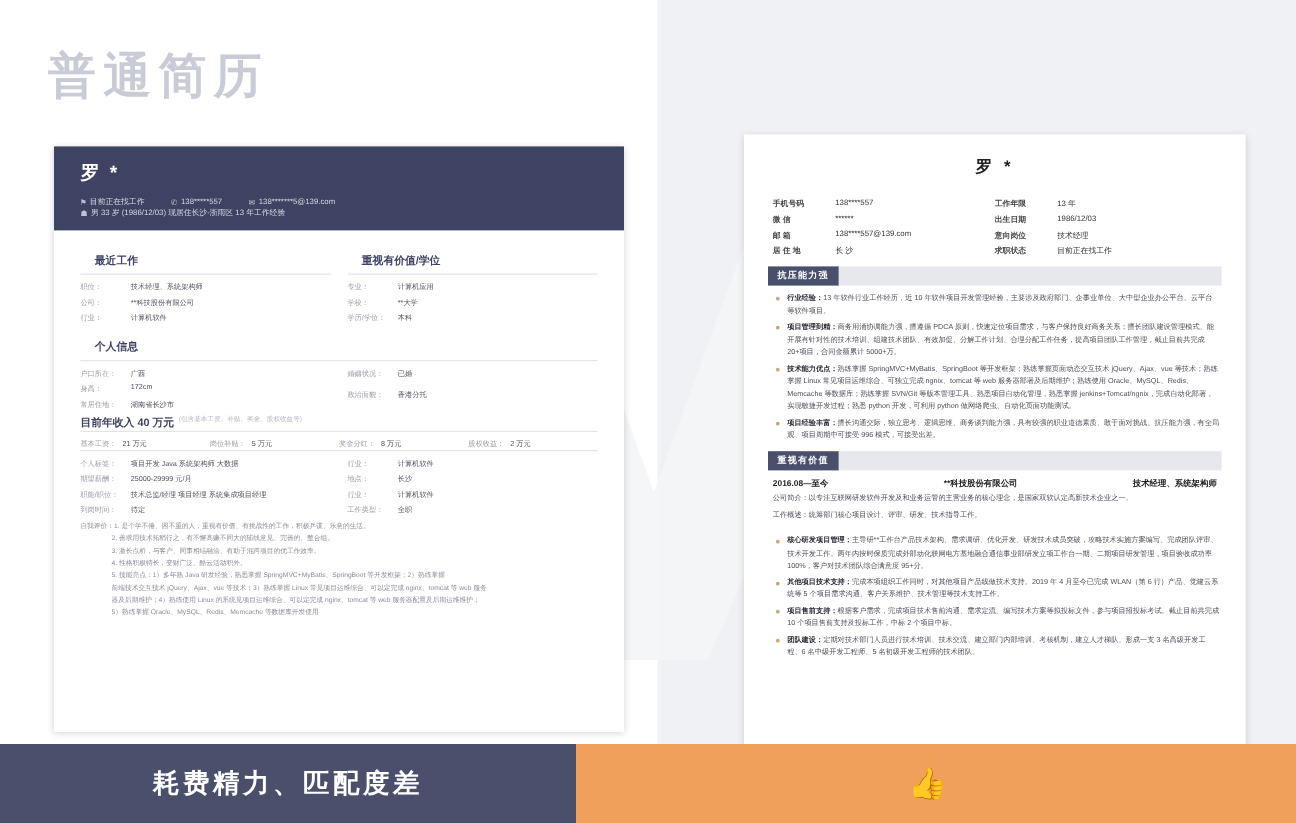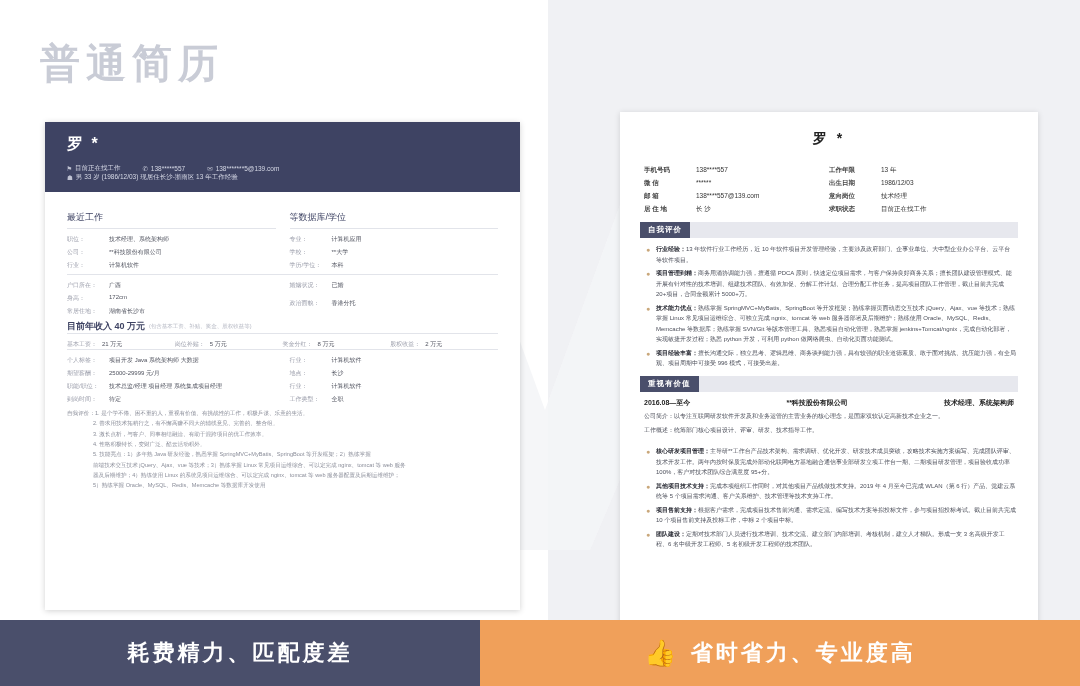--- a/index.html
+++ b/index.html
@@ -39,29 +39,29 @@
   }
   .dl-header {
     background:#3e4363; color:#fff; height:70px; padding:12px 22px 0 22px; position:relative;
   }
   .dl-name { font-size:16px; font-weight:bold; letter-spacing:2px; }
   .dl-contact { display:flex; flex-wrap:wrap; gap:0 22px; margin-top:9px; font-size:6.5px; color:#d6d9e6; }
   .dl-contact span { display:inline-flex; align-items:center; gap:3px; }
   .ic { font-size:6.5px; opacity:.85; }
 
   .dl-body { padding:10px 22px 0 22px; }
-  .sec-title { font-size:9px; color:#3e4363; font-weight:normal; margin:9px 0 4px; }
+  .sec-title { font-size:9px; color:#3e4363; font-weight:bold; margin:9px 12px 4px; }
   .sec-rule { height:1px; background:#e2e4ea; margin-bottom:6px; }
   .two-col { display:flex; }
   .two-col > div { flex:1; }
   .kv { display:flex; font-size:6px; color:#9a9daa; margin-bottom:4px; }
   .kv .k { width:42px; flex:none; }
   .kv .v { color:#50535f; }
 
-  .income-head { display:flex; align-items:center; gap:4px; }
+  .income-head { display:flex; align-items:flex-start; gap:4px; }
   .income-head .big { font-size:9px; color:#3e4363; font-weight:bold; }
   .income-head .note { font-size:5.5px; color:#b6b9c4; }
   .income-row { display:flex; gap:0; margin-top:5px; }
   .income-cell { flex:1; display:flex; gap:5px; font-size:6px; color:#9a9daa; }
   .income-cell b { color:#50535f; font-weight:normal; }
 
   .para { font-size:5.6px; color:#8a8d99; line-height:1.85; }
   .para p { margin:0; }
 
   
@@ -140,37 +140,38 @@
           <div class="kv">
               <span class="k">公司：</span>
               <span class="v">**科技股份有限公司</span>
             </div>
           <div class="kv">
               <span class="k">行业：</span>
               <span class="v">计算机软件</span>
             </div>
         </div>
         <div>
-          <div class="sec-title">等数据库/学位</div>
+          <div class="sec-title">重视有价值/学位</div>
           <div class="sec-rule"></div>
           <div class="kv">
               <span class="k">专业：</span>
               <span class="v">计算机应用</span>
             </div>
           <div class="kv">
               <span class="k">学校：</span>
               <span class="v">**大学</span>
             </div>
           <div class="kv">
               <span class="k">学历/学位：</span>
               <span class="v">本科</span>
             </div>
         </div>
       </div>
 
+      <div class="sec-title">个人信息</div>
       <div class="sec-rule"></div>
       <div class="two-col">
         <div style="padding-right:14px">
           <div class="kv">
               <span class="k">户口所在：</span>
               <span class="v">广西</span>
             </div>
           <div class="kv">
               <span class="k">身高：</span>
               <span class="v">172cm</span>
@@ -307,21 +308,21 @@
           <span class="k">居 住 地</span>
           <span class="v">长 沙</span>
         </div>
       <div class="cell">
           <span class="k">求职状态</span>
           <span class="v">目前正在找工作</span>
         </div>
     </div>
 
     <div class="dr-bar-wrap">
-      <div class="dr-bar">自我评价</div>
+      <div class="dr-bar">抗压能力强</div>
       <div class="fill"></div>
     </div>
     <div class="bullets">
       <div class="bullet">
           <span class="dot">●</span>
           <span><b>行业经验：</b><span>13 年软件行业工作经历，近 10 年软件项目开发管理经验，主要涉及政府部门、企事业单位、大中型企业办公平台、云平台等软件项目。</span></span>
         </div>
       <div class="bullet">
           <span class="dot">●</span>
           <span><b>项目管理到精：</b><span>商务用涌协调能力强，擅遵循 PDCA 原则，快速定位项目需求，与客户保持良好商务关系；擅长团队建设管理模式、能开展有针对性的技术培训、组建技术团队、有效加促、分解工作计划、合理分配工作任务，提高项目团队工作管理，截止目前共完成 20+项目，合同金额累计 5000+万。</span></span>
@@ -365,16 +366,15 @@
           <span><b>团队建设：</b><span>定期对技术部门人员进行技术培训、技术交流、建立部门内部培训、考核机制，建立人才梯队。形成一支 3 名高级开发工程、6 名中级开发工程师、5 名初级开发工程师的技术团队。</span></span>
         </div>
     </div>
   </div>
 
   <div class="bar bar-left">
     <span class="bar-text">耗费精力、匹配度差</span>
   </div>
   <div class="bar bar-right">
     <span class="thumb-icon">👍</span>
-    <span class="bar-text">省时省力、专业度高</span>
   </div>
 
 </div>
 
 </body></html>

